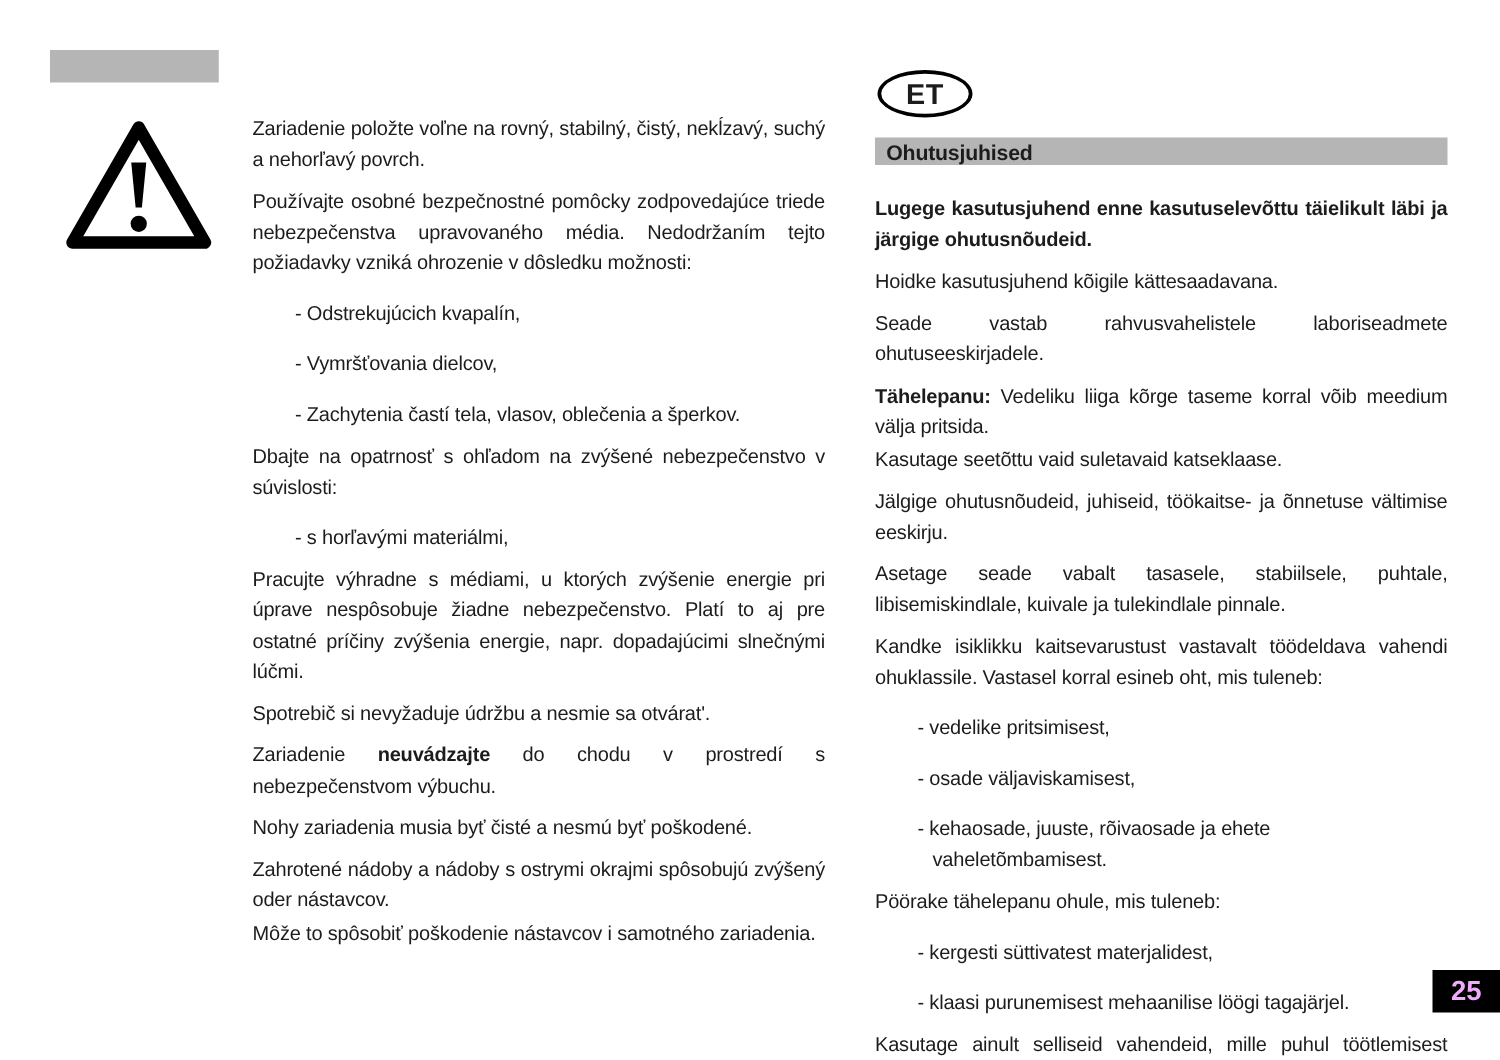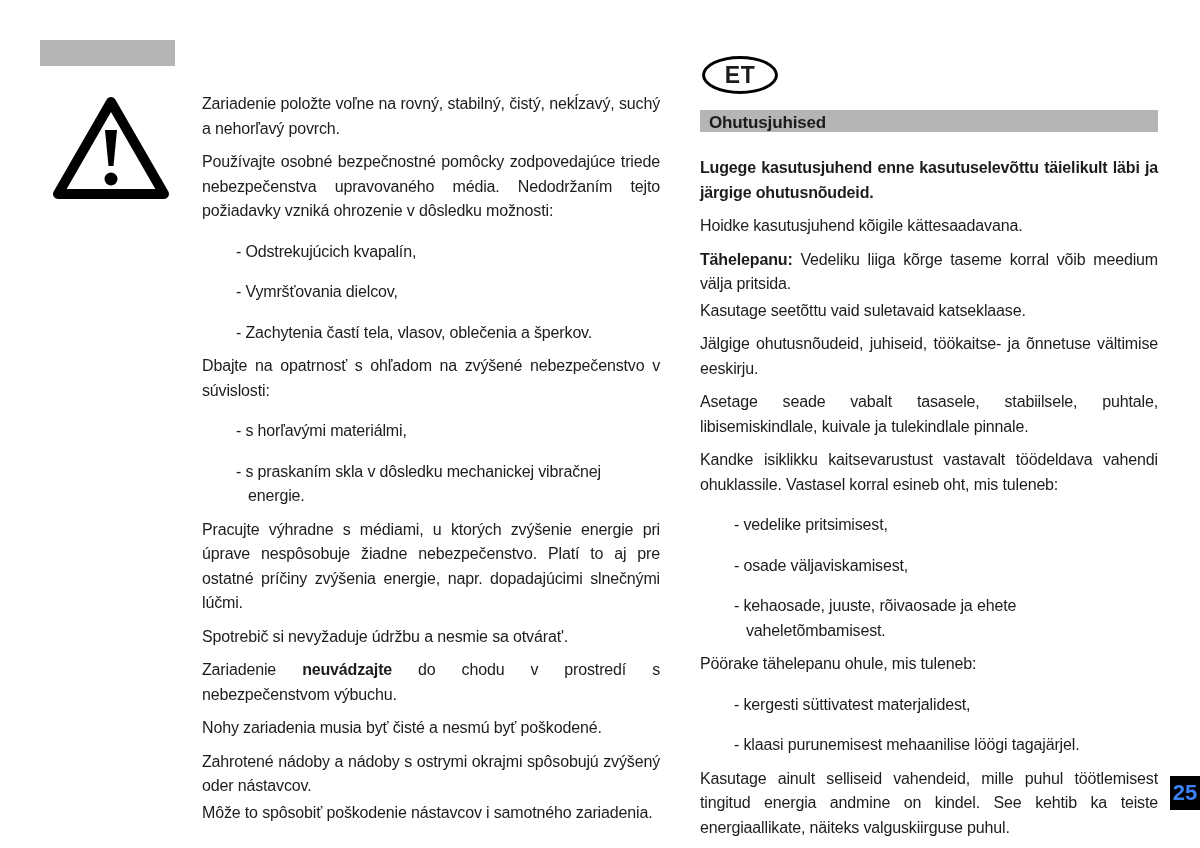--- a/index.html
+++ b/index.html
@@ -51,23 +51,23 @@
     height:22px;
     line-height:25px;
     font-weight:bold;
     font-size:17px;
     padding-left:9px;
     margin-bottom:24px;
     text-align:left;
   }
   .page-number-box {
     position:absolute; right:0; bottom:38px;
-    width:30px; height:34px;
+    width:54px; height:34px;
     background:#000;
-    color:#3b82f6;
+    color:#f0abfc;
     font-weight:bold; font-size:22px;
     display:flex; align-items:center; justify-content:center;
   }
 </style>
 </head>
 <body>
 
 <div class="top-gray-bar"></div>
 
 <div class="warning-icon-wrap">
@@ -82,35 +82,35 @@
   <p class="para">Zariadenie položte voľne na rovný, stabilný, čistý, nekĺzavý, suchý a nehorľavý povrch.</p>
   <p class="para">Používajte osobné bezpečnostné pomôcky zodpovedajúce triede nebezpečenstva upravovaného média. Nedodržaním tejto požiadavky vzniká ohrozenie v dôsledku možnosti:</p>
   <div class="list">
     <div class="list-item">- Odstrekujúcich kvapalín,</div>
     <div class="list-item">- Vymršťovania dielcov,</div>
     <div class="list-item">- Zachytenia častí tela, vlasov, oblečenia a šperkov.</div>
   </div>
   <p class="para">Dbajte na opatrnosť s ohľadom na zvýšené nebezpečenstvo v súvislosti:</p>
   <div class="list">
     <div class="list-item">- s horľavými materiálmi,</div>
-    <div class="list-item">- s praskaním skla v dôsledku mechanickej vibračnej energie.</div>
   </div>
   <p class="para">Pracujte výhradne s médiami, u ktorých zvýšenie energie pri úprave nespôsobuje žiadne nebezpečenstvo. Platí to aj pre ostatné príčiny zvýšenia energie, napr. dopadajúcimi slnečnými lúčmi.</p>
   <p class="para">Spotrebič si nevyžaduje údržbu a nesmie sa otvárat'.</p>
   <p class="para"><span>Zariadenie </span><span class="bold">neuvádzajte</span><span> do chodu v prostredí s nebezpečenstvom výbuchu.</span></p>
   <p class="para">Nohy zariadenia musia byť čisté a nesmú byť poškodené.</p>
   <p class="para tight">Zahrotené nádoby a nádoby s ostrymi okrajmi spôsobujú zvýšený oder nástavcov.</p>
   <p class="para">Môže to spôsobiť poškodenie nástavcov i samotného zariadenia.</p>
 </div>
 
 <div class="col col-right">
   <div class="et-badge">ET</div>
   <div class="section-header">Ohutusjuhised</div>
   <p class="para bold">Lugege kasutusjuhend enne kasutuselevõttu täielikult läbi ja järgige ohutusnõudeid.</p>
   <p class="para">Hoidke kasutusjuhend kõigile kättesaadavana.</p>
+  <p class="para">Seade vastab rahvusvahelistele laboriseadmete ohutuseeskirjadele.</p>
   <p class="para tight"><span class="bold">Tähelepanu:</span><span> Vedeliku liiga kõrge taseme korral võib meedium välja pritsida.</span></p>
   <p class="para">Kasutage seetõttu vaid suletavaid katseklaase.</p>
   <p class="para">Jälgige ohutusnõudeid, juhiseid, töökaitse- ja õnnetuse vältimise eeskirju.</p>
   <p class="para">Asetage seade vabalt tasasele, stabiilsele, puhtale, libisemiskindlale, kuivale ja tulekindlale pinnale.</p>
   <p class="para">Kandke isiklikku kaitsevarustust vastavalt töödeldava vahendi ohuklassile. Vastasel korral esineb oht, mis tuleneb:</p>
   <div class="list">
     <div class="list-item">- vedelike pritsimisest,</div>
     <div class="list-item">- osade väljaviskamisest,</div>
     <div class="list-item">- kehaosade, juuste, rõivaosade ja ehete vaheletõmbamisest.</div>
   </div>

